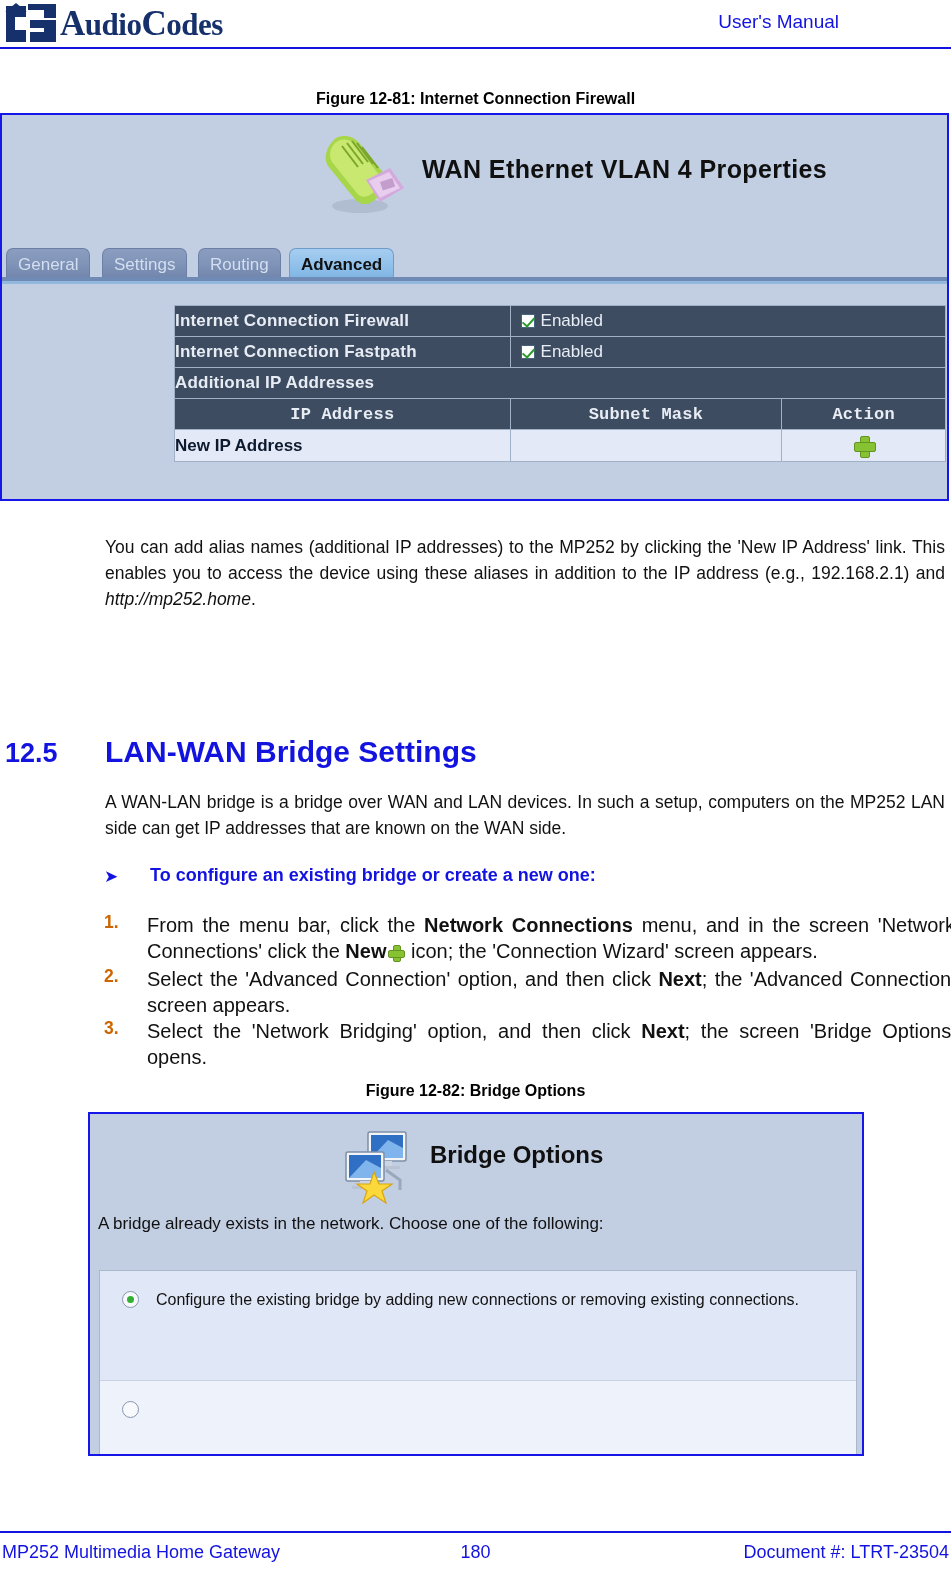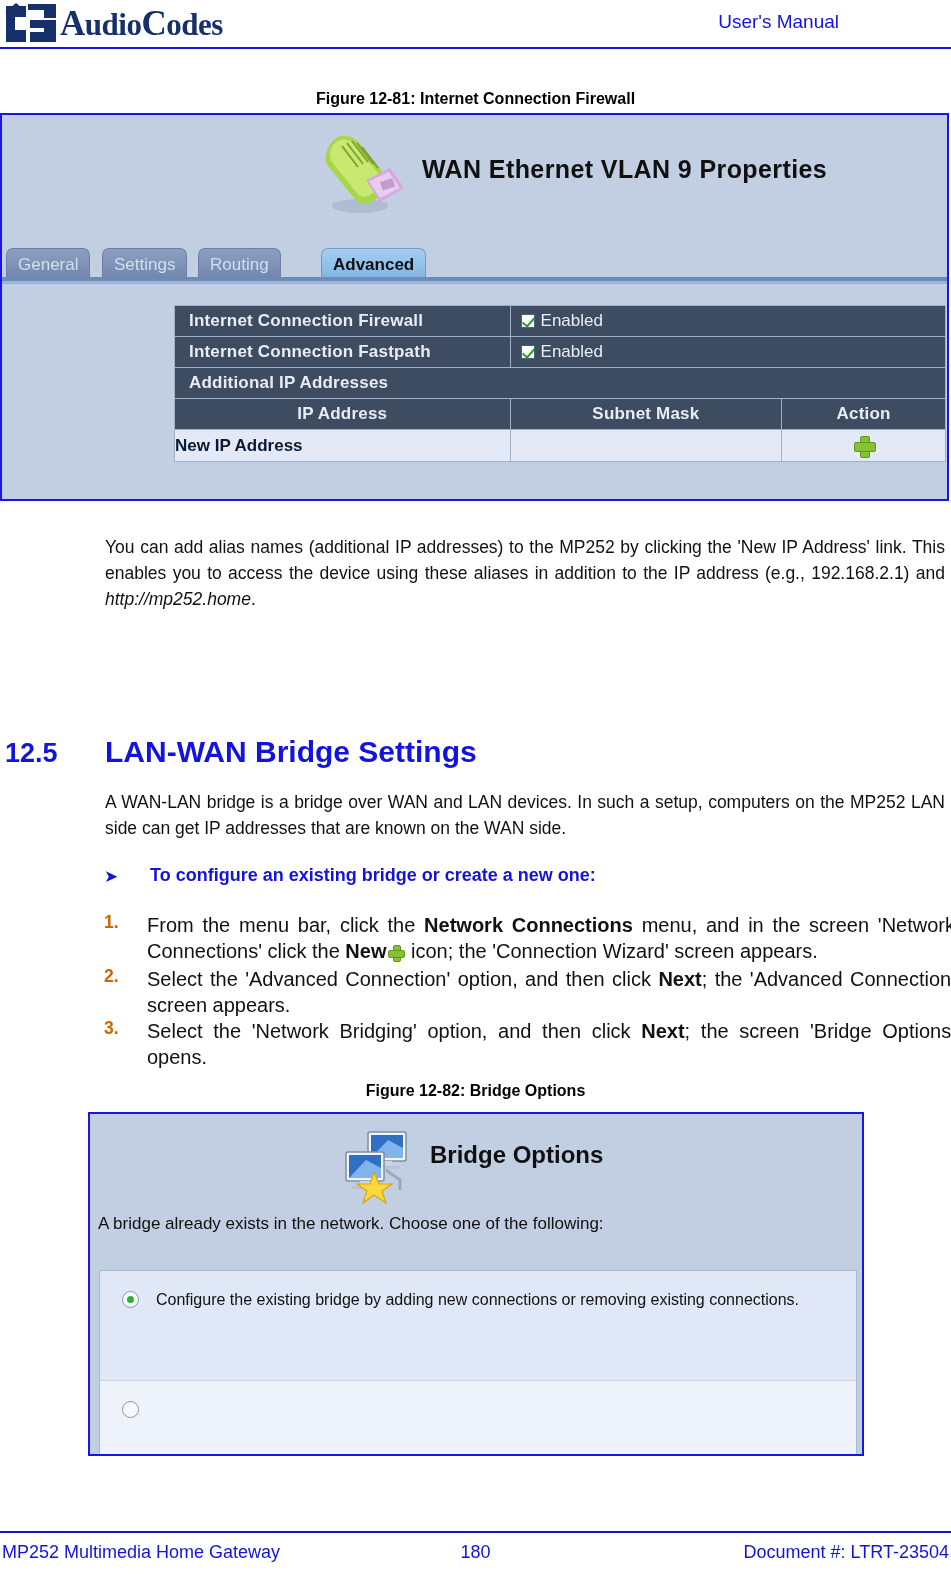--- a/index.html
+++ b/index.html
@@ -134,42 +134,41 @@
     padding: 0;
   }
   .row-dark {
     background: #3d4c60;
     height: 31px;
   }
   .row-dark .cell-label {
     color: #e8edf5;
     font-size: 17px;
     font-weight: bold;
-    padding-left: 14px;
     letter-spacing: 0.2px;
   }
   .chk-wrap { display: flex; align-items: center; gap: 6px; }
   .checkbox-on {
     width: 14px; height: 14px;
     background: #ffffff;
     border: 1px solid #46627e;
     position: relative;
     flex: none;
   }
   .checkbox-on::after {
     content: "";
     position: absolute;
     left: 3px; top: 0px;
     width: 5px; height: 10px;
     border: solid #2a9b2a;
     border-width: 0 2.5px 2.5px 0;
     transform: rotate(42deg);
   }
   .chk-label { color: #e8edf5; font-size: 17px; }
-  .row-hdr { background: #3d4c60; height: 31px; }
+  .row-hdr { background: #3d4c60; height: 31px; font-family: Liberation Mono, monospace; }
   .row-hdr .cell-colhdr {
     color: #e8edf5;
     font-size: 17px;
     font-weight: bold;
     text-align: center;
     letter-spacing: 0.2px;
   }
   .row-light { background: #e3e9f7; height: 32px; }
   .row-light .cell-newip {
     color: #0d1a2e;
@@ -404,28 +403,28 @@
         <path d="M28 14 L44 35"></path>
           <path d="M33 11 L49 32"></path>
           <path d="M38 9 L54 30"></path>
         <path d="M43 11 L59 32"></path>
           <path d="M48 15 L64 36"></path>
       </g>
       <path d="M52 48 L76 36 L90 56 L66 70 Z" fill="#d4a9dd"></path>
       <path d="M55 49 L75 40 L86 56 L66 66 Z" fill="#e8cdee"></path>
       <rect x="66" y="50" width="13" height="9" fill="#c39ecd" transform="rotate(-18 66 50)"></rect>
     </svg>
-    <div class="fig1-title">WAN Ethernet VLAN 9 Properties</div>
+    <div class="fig1-title">WAN Ethernet VLAN 4 Properties</div>
   </div>
 
   <div class="tabs">
     <div class="tab inactive" style="left:0px;">General</div>
     <div class="tab inactive" style="left:96px;">Settings</div>
     <div class="tab inactive" style="left:192px;">Routing</div>
-    <div class="tab active" style="left:283px;margin-left:32px;">Advanced</div>
+    <div class="tab active" style="left:283px;">Advanced</div>
   </div>
   <div class="tabs-underline"></div>
   <div class="tabs-underline2"></div>
 
   <table class="cfg-table">
     <tbody>
         <tr class="row-dark">
       <td class="cell-label" style="width:336px;">Internet Connection Firewall</td>
       <td colspan="2" style="padding-left:10px;">
         <div class="chk-wrap">

